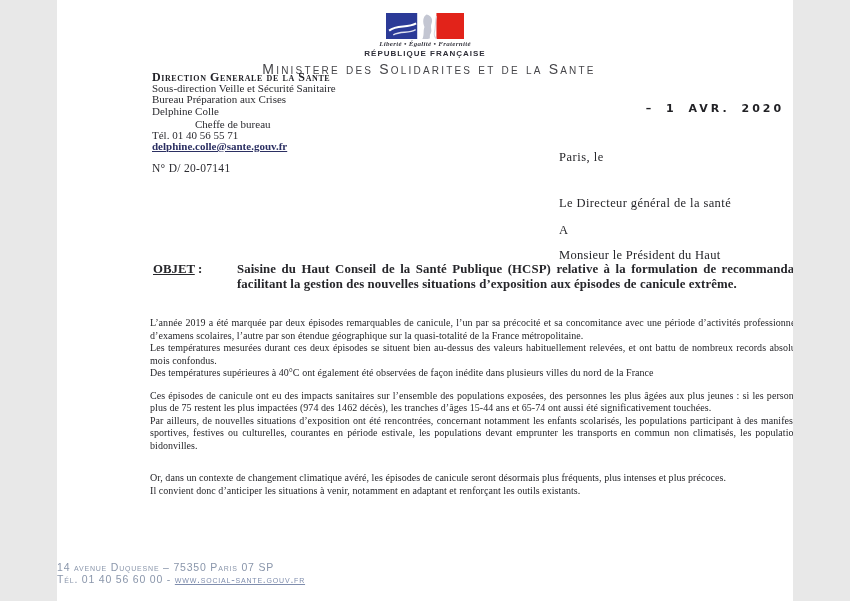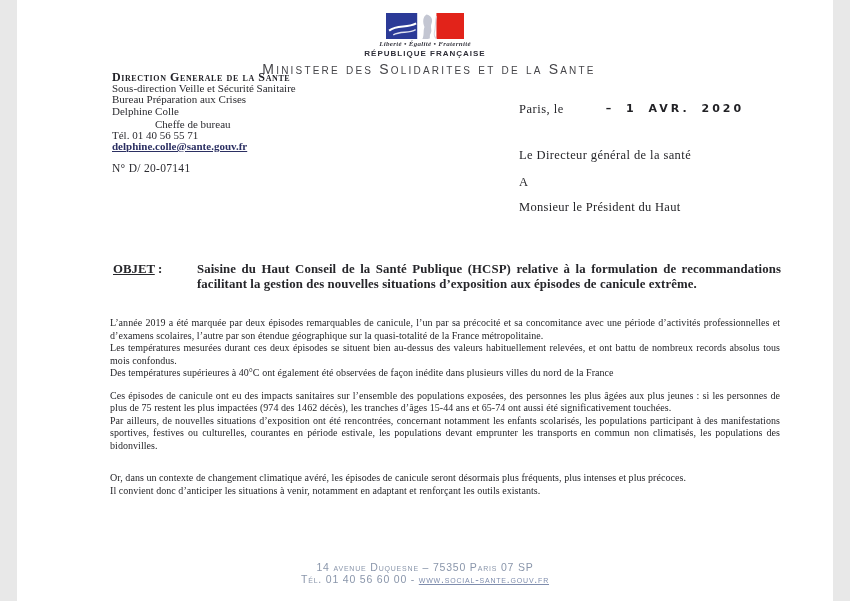--- a/index.html
+++ b/index.html
@@ -1,19 +1,19 @@
 <!DOCTYPE html>
 <html><head>
 <meta charset="utf-8">
 <style>
   * { margin:0; padding:0; box-sizing:border-box; }
   html,body { background:#e8e8e8; }
   .page {
     position:relative;
-    width:816px; height:601px;
+    width:736px; height:601px;
     background:#ffffff;
     font-family:"Liberation Serif", serif;
     color:#26262a;
     overflow:hidden;
     margin:0 auto;
   }
 
   
   .logo-block {
     position:absolute; top:13px; left:0; width:100%;
@@ -57,21 +57,21 @@
     display:inline-block; margin-top:1px;
   }
   .sender-ref { margin-top:12px; font-size:11.5px; letter-spacing:0.3px; }
 
   
   .recipient-block {
     position:absolute; left:502px; top:102px;
     font-size:12.5px; color:#26262a; line-height:14px;
   }
   .place-row { display:flex; align-items:flex-start; }
-  .place-label { letter-spacing:0.5px; }
+  .place-label { letter-spacing:0.5px;margin-top:48px; }
   .date-stamp {
     font-family:"DejaVu Sans", sans-serif;
     font-weight:bold; font-size:11px;
     letter-spacing:3px; word-spacing:5px;
     color:#222226; margin-left:42px; white-space:nowrap;
   }
   .recipient-from { margin-top:32px; letter-spacing:0.4px; }
   .recipient-a { margin-top:13px; }
   .recipient-to1 { margin-top:11px; letter-spacing:0.3px; }
   .recipient-to2 { letter-spacing:0.3px; }
@@ -96,21 +96,21 @@
     letter-spacing:0.05px;
   }
   .body-block p { margin:0; }
   .gap-small { margin-top:10px !important; }
   .gap-large { margin-top:20px !important; }
   .body-block b { font-weight:bold; }
 
   
   .footer-block {
     position:absolute; top:562px; left:0; width:100%;
-    text-align:center;
+    text-align:left;
     font-family:"Liberation Sans", sans-serif;
     font-variant:small-caps;
     font-size:10.5px; line-height:11.5px;
     color:#8a96ab; letter-spacing:0.8px;
   }
   .footer-link {
     color:#7f8dad; text-decoration:underline; cursor:pointer;
   }
 </style>
 </head>

